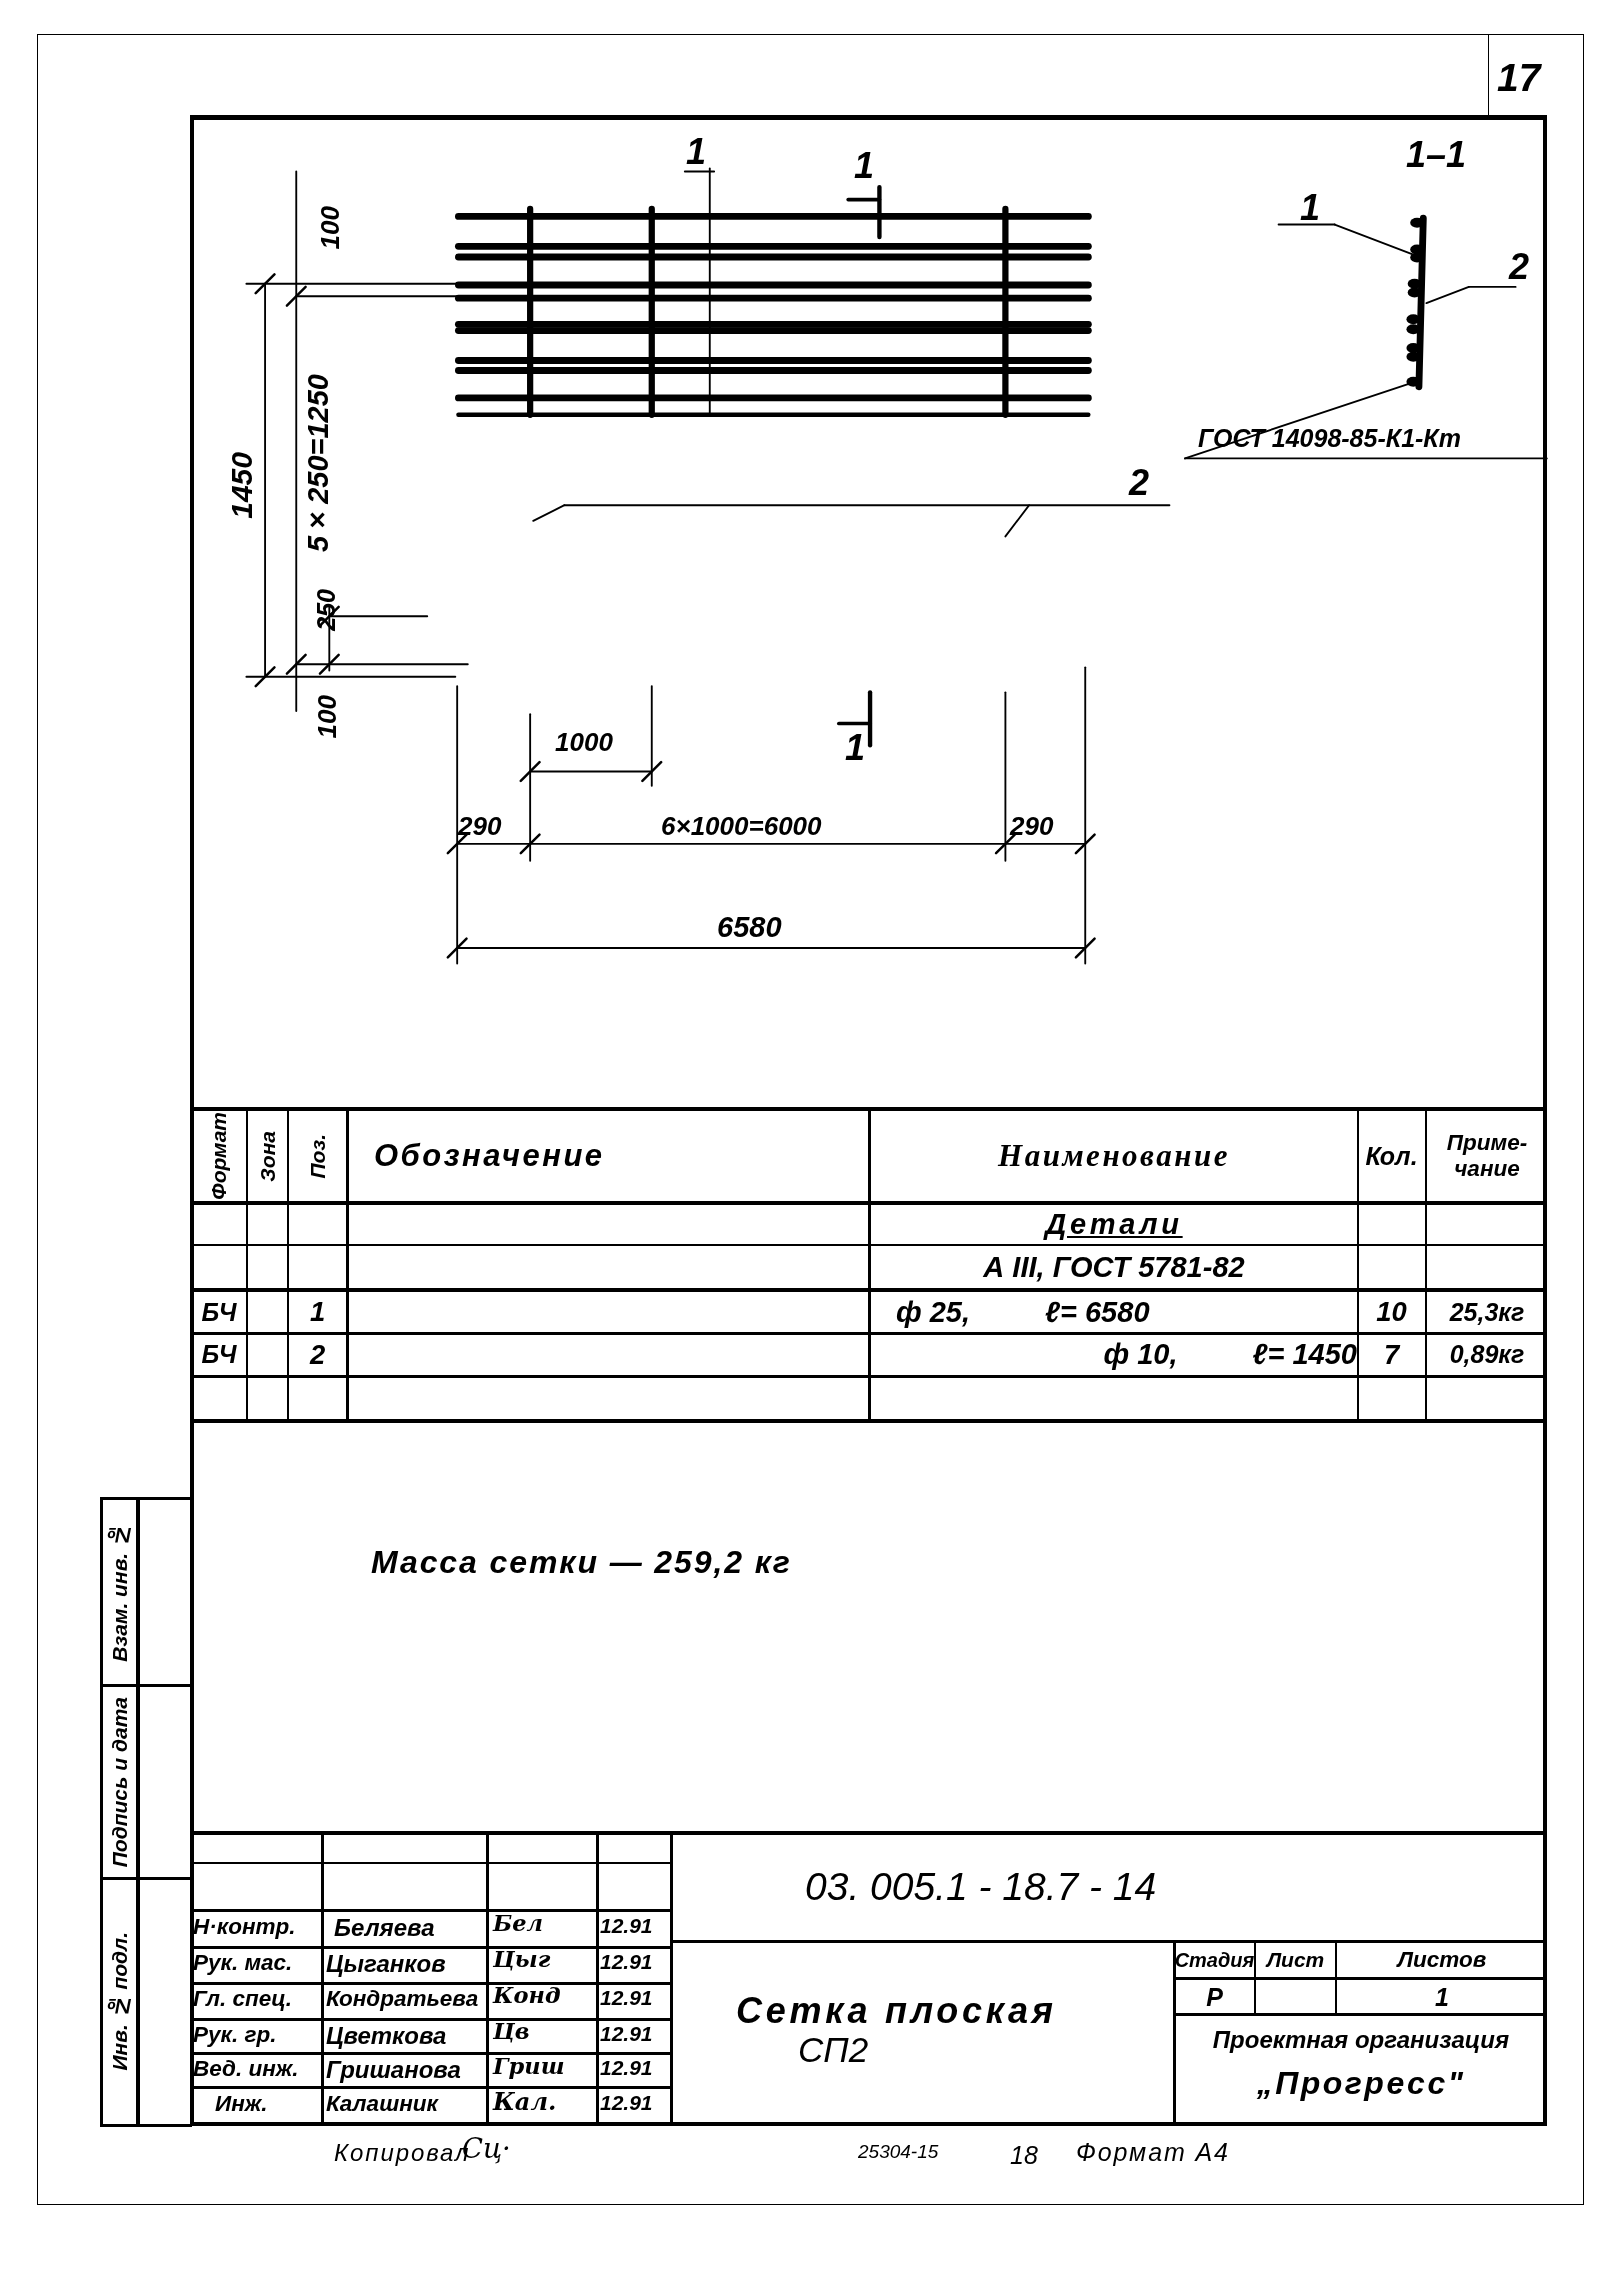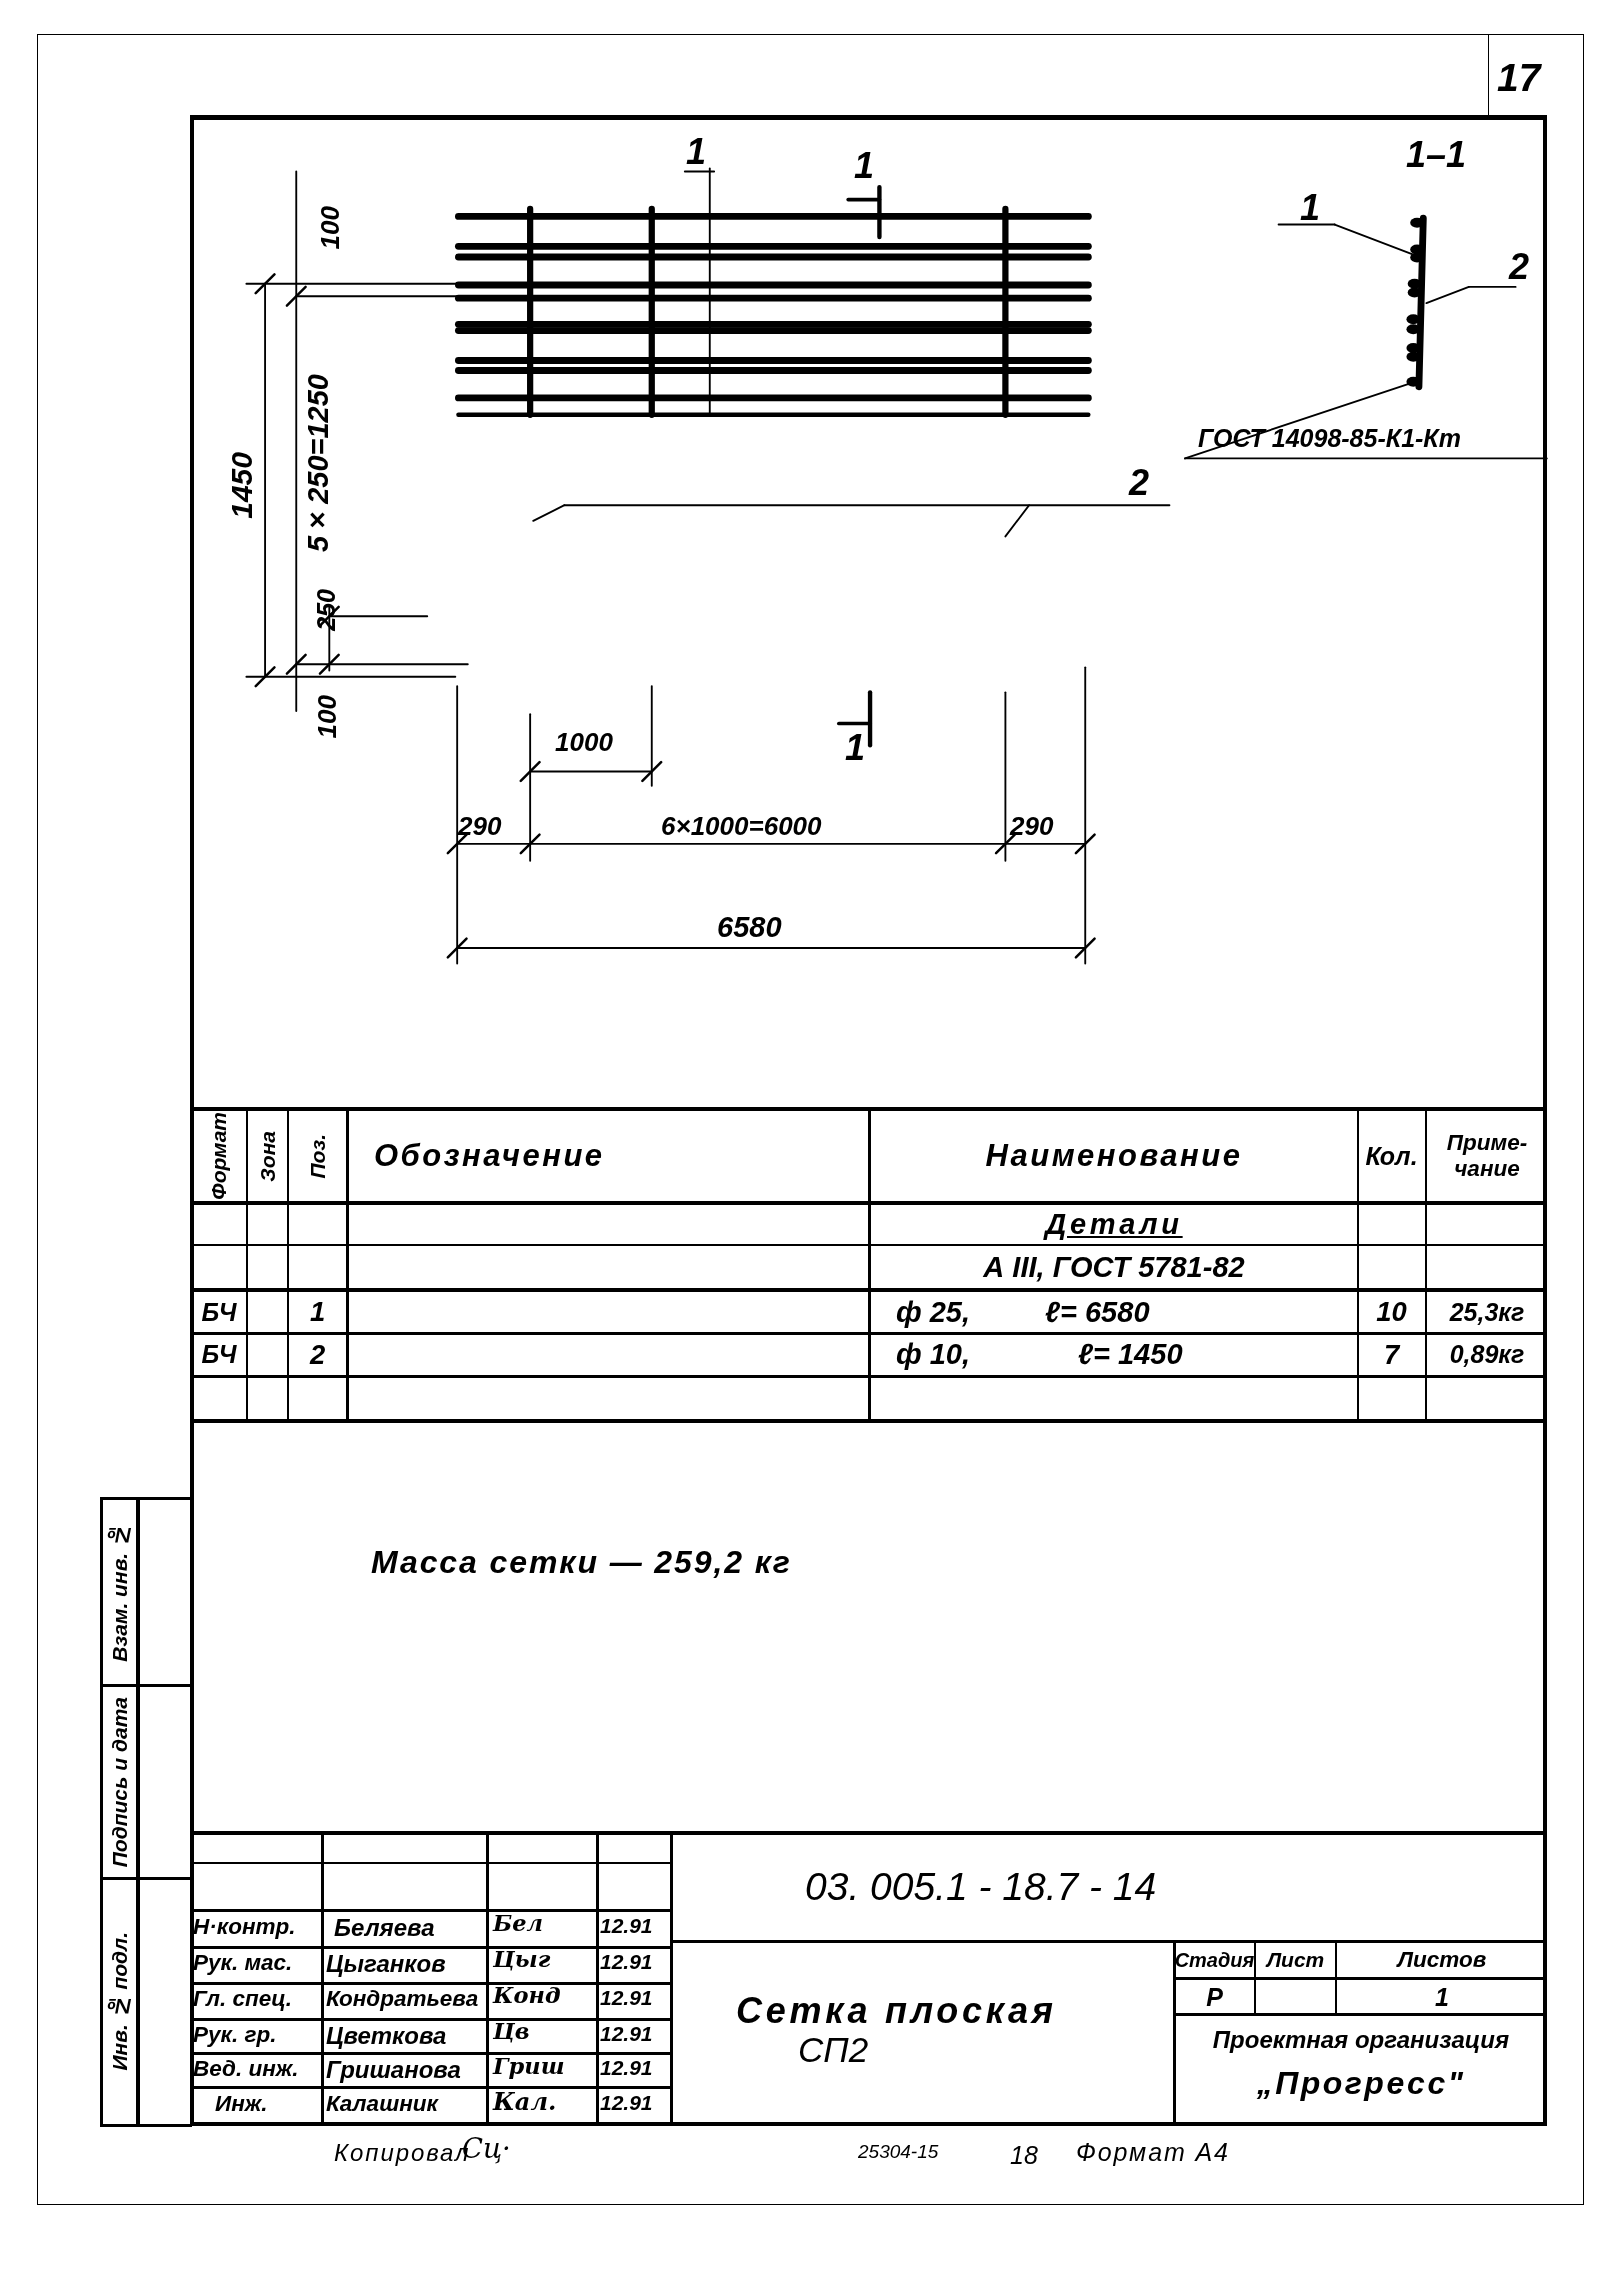--- a/index.html
+++ b/index.html
@@ -165,21 +165,21 @@
   <div class="cell" style="left:248px;top:1111px;width:39px;height:90px;">
       <span class="hand vert" style="font-size:21px;">Зона</span>
     </div>
   <div class="cell" style="left:289px;top:1111px;width:57px;height:90px;">
       <span class="hand vert" style="font-size:21px;">Поз.</span>
     </div>
   <div class="cell" style="left:349px;top:1111px;width:520px;height:90px;justify-content:flex-start;padding-left:25px;box-sizing:border-box;">
       <span class="hand" style="font-size:31px;letter-spacing:2.5px;">Обозначение</span>
     </div>
   <div class="cell" style="left:871px;top:1111px;width:486px;height:90px;">
-      <span class="hand" style="font-size:31px;letter-spacing:2.5px;">Наименование</span>
+      <span class="hand" style="font-size:31px;letter-spacing:2.5px;font-family:Liberation Serif, serif;">Наименование</span>
     </div>
   <div class="cell" style="left:1358px;top:1111px;width:67px;height:90px;">
       <span class="hand" style="font-size:25px;">Кол.</span>
     </div>
   <div class="cell" style="left:1427px;top:1111px;width:120px;height:90px;white-space:normal;text-align:center;">
       <span class="hand" style="font-size:22.5px;white-space:normal;width:87px;display:block;text-align:center;">Приме-чание</span>
     </div>
 
   <div class="cell" style="left:871px;top:1204px;width:486px;height:40px;">
       <span class="hand" style="font-size:29px;letter-spacing:3.7px;text-decoration:underline;">Детали</span>
@@ -204,21 +204,21 @@
   <div class="cell" style="left:1427px;top:1292px;width:120px;height:40px;">
       <span class="hand" style="font-size:25px;">25,3кг</span>
     </div>
 
   <div class="cell" style="left:192px;top:1334px;width:54px;height:41px;">
       <span class="hand" style="font-size:25px;">БЧ</span>
     </div>
   <div class="cell" style="left:289px;top:1334px;width:57px;height:41px;">
       <span class="hand" style="font-size:27.4px;">2</span>
     </div>
-  <div class="cell" style="left:871px;top:1334px;width:486px;height:41px;justify-content:flex-start;padding-left:25px;box-sizing:border-box;gap:108px;">
+  <div class="cell" style="left:871px;top:1334px;width:486px;height:41px;justify-content:flex-end;padding-left:25px;box-sizing:border-box;gap:75px;">
       <span class="hand" style="font-size:29px;">ф 10,</span>
       <span class="hand" style="font-size:29px;">ℓ= 1450</span>
     </div>
   <div class="cell" style="left:1358px;top:1334px;width:67px;height:41px;">
       <span class="hand" style="font-size:27.4px;">7</span>
     </div>
   <div class="cell" style="left:1427px;top:1334px;width:120px;height:41px;">
       <span class="hand" style="font-size:25px;">0,89кг</span>
     </div>
 </div>

